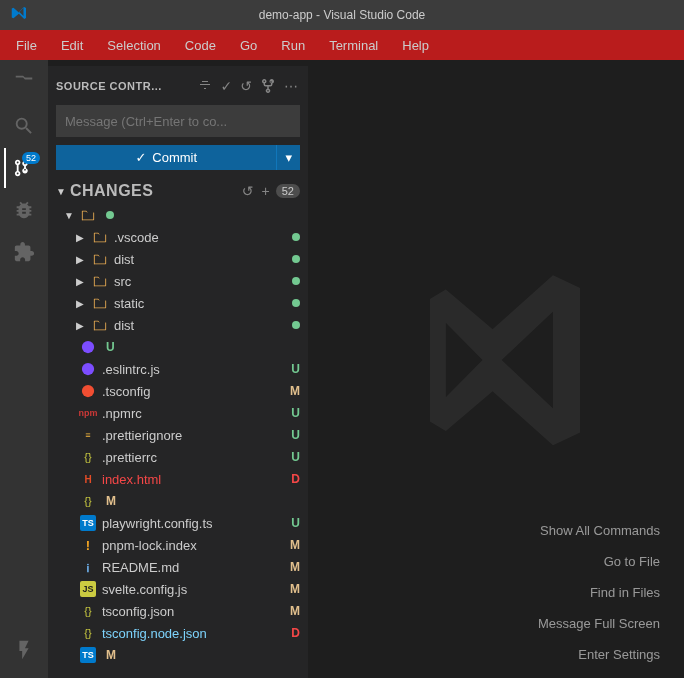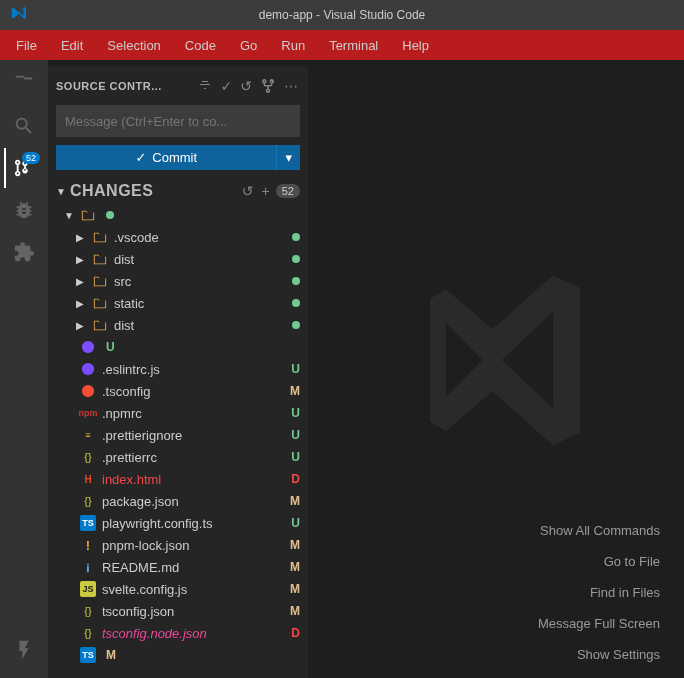--- a/index.html
+++ b/index.html
@@ -551,35 +551,34 @@
         <div class="tree-item" style="padding-left: 16px;">
           <span class="expand-icon" style="visibility:hidden;">▶</span>
           <span class="file-icon icon-html" style="font-size: 10px; font-weight: bold;">H</span>
           <span class="file-name" style="color: #f44747;">index.html</span>
           <span class="status-badge status-D">D</span>
         </div>
 
         <div class="tree-item" style="padding-left: 16px;">
           <span class="expand-icon" style="visibility:hidden;">▶</span>
           <span class="file-icon" style="color: #cbcb41;">{}</span>
-          <span class="file-name">package.json</span>
           <span class="status-badge status-M">M</span>
         </div>
 
         <div class="tree-item" style="padding-left: 16px;">
           <span class="expand-icon" style="visibility:hidden;">▶</span>
           <span class="file-icon icon-ts" style="font-size: 9px; font-weight: bold; background: #007acc; color: white; padding: 1px 2px; border-radius: 2px;">TS</span>
           <span class="file-name">playwright.config.ts</span>
           <span class="status-badge status-U">U</span>
         </div>
 
         <div class="tree-item" style="padding-left: 16px;">
           <span class="expand-icon" style="visibility:hidden;">▶</span>
           <span class="file-icon" style="color: #f5a623; font-weight: bold; font-size: 13px;">!</span>
-          <span class="file-name">pnpm-lock.json</span>
+          <span class="file-name">pnpm-lock.index</span>
           <span class="status-badge status-M">M</span>
         </div>
 
         <div class="tree-item" style="padding-left: 16px;">
           <span class="expand-icon" style="visibility:hidden;">▶</span>
           <span class="file-icon" style="color: #75beff; font-weight: bold; font-size: 11px;">ℹ</span>
           <span class="file-name">README.md</span>
           <span class="status-badge status-M">M</span>
         </div>
 
@@ -593,21 +592,21 @@
         <div class="tree-item" style="padding-left: 16px;">
           <span class="expand-icon" style="visibility:hidden;">▶</span>
           <span class="file-icon" style="color: #cbcb41;">{}</span>
           <span class="file-name">tsconfig.json</span>
           <span class="status-badge status-M">M</span>
         </div>
 
         <div class="tree-item" style="padding-left: 16px;">
           <span class="expand-icon" style="visibility:hidden;">▶</span>
           <span class="file-icon" style="color: #cbcb41;">{}</span>
-          <span class="file-name" style="color: #ec4899; font-style: italic;">tsconfig.node.json</span>
+          <span class="file-name" style="color: #7dd3fc;">tsconfig.node.json</span>
           <span class="status-badge status-D">D</span>
         </div>
 
         <div class="tree-item" style="padding-left: 16px;">
           <span class="expand-icon" style="visibility:hidden;">▶</span>
           <span class="file-icon icon-ts" style="font-size: 9px; font-weight: bold; background: #007acc; color: white; padding: 1px 2px; border-radius: 2px;">TS</span>
           <span class="status-badge status-M">M</span>
         </div>
 
       </div>
@@ -620,17 +619,17 @@
       <svg viewBox="0 0 100 100" fill="#cccccc">
         <path d="M74.5 7.6L44.3 34.6 20.9 14.7 13 19.5v61.2l7.9 4.8 23.4-19.9 30.2 27 13.5-6.4V14L74.5 7.6zM20.9 68.6V31.4l18.4 18.6L20.9 68.6zm53.6 5.7L48.8 50l25.7-24.3v48.6z"></path>
       </svg>
     </div>
 
     <div class="context-menu-items">
       <span class="context-menu-item">Show All Commands</span>
       <span class="context-menu-item">Go to File</span>
       <span class="context-menu-item">Find in Files</span>
       <span class="context-menu-item">Message Full Screen</span>
-      <span class="context-menu-item">Show Settings</span>
+      <span class="context-menu-item">Enter Settings</span>
     </div>
   </div>
 
 </div>
 
 </body></html>

